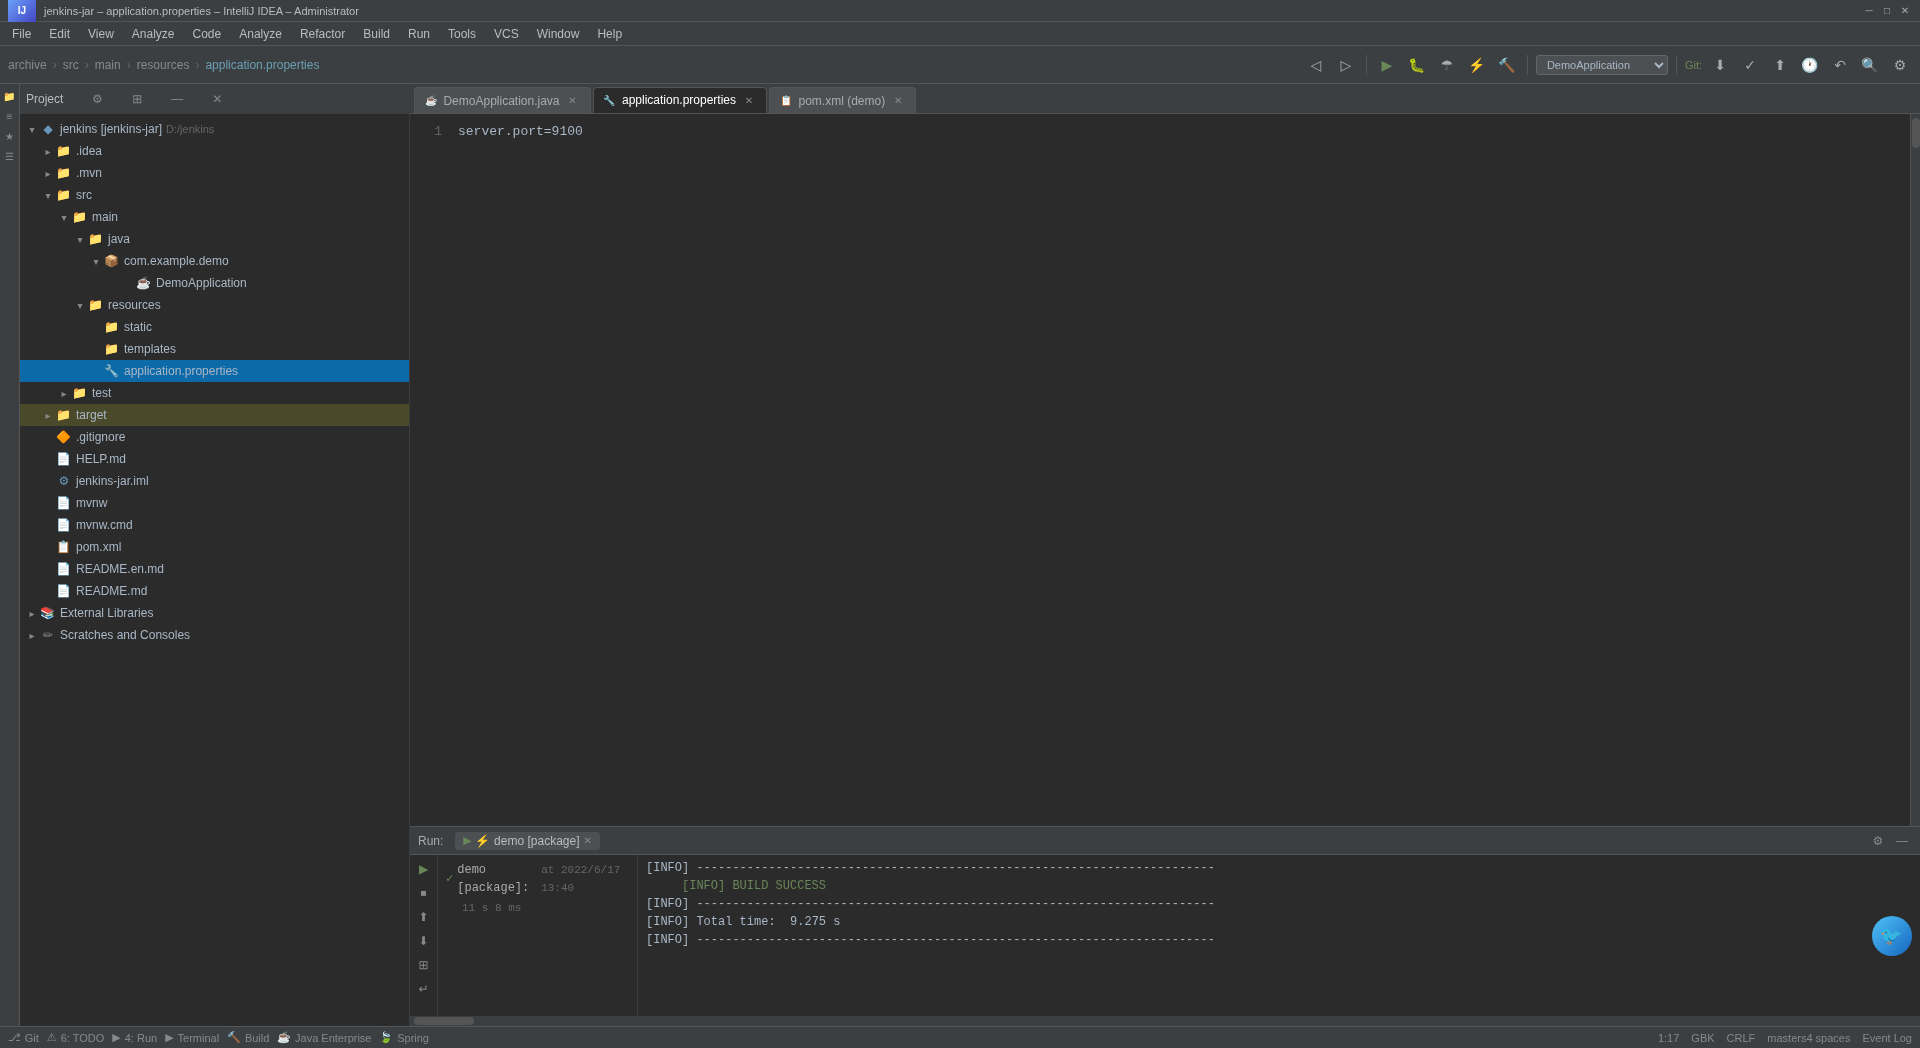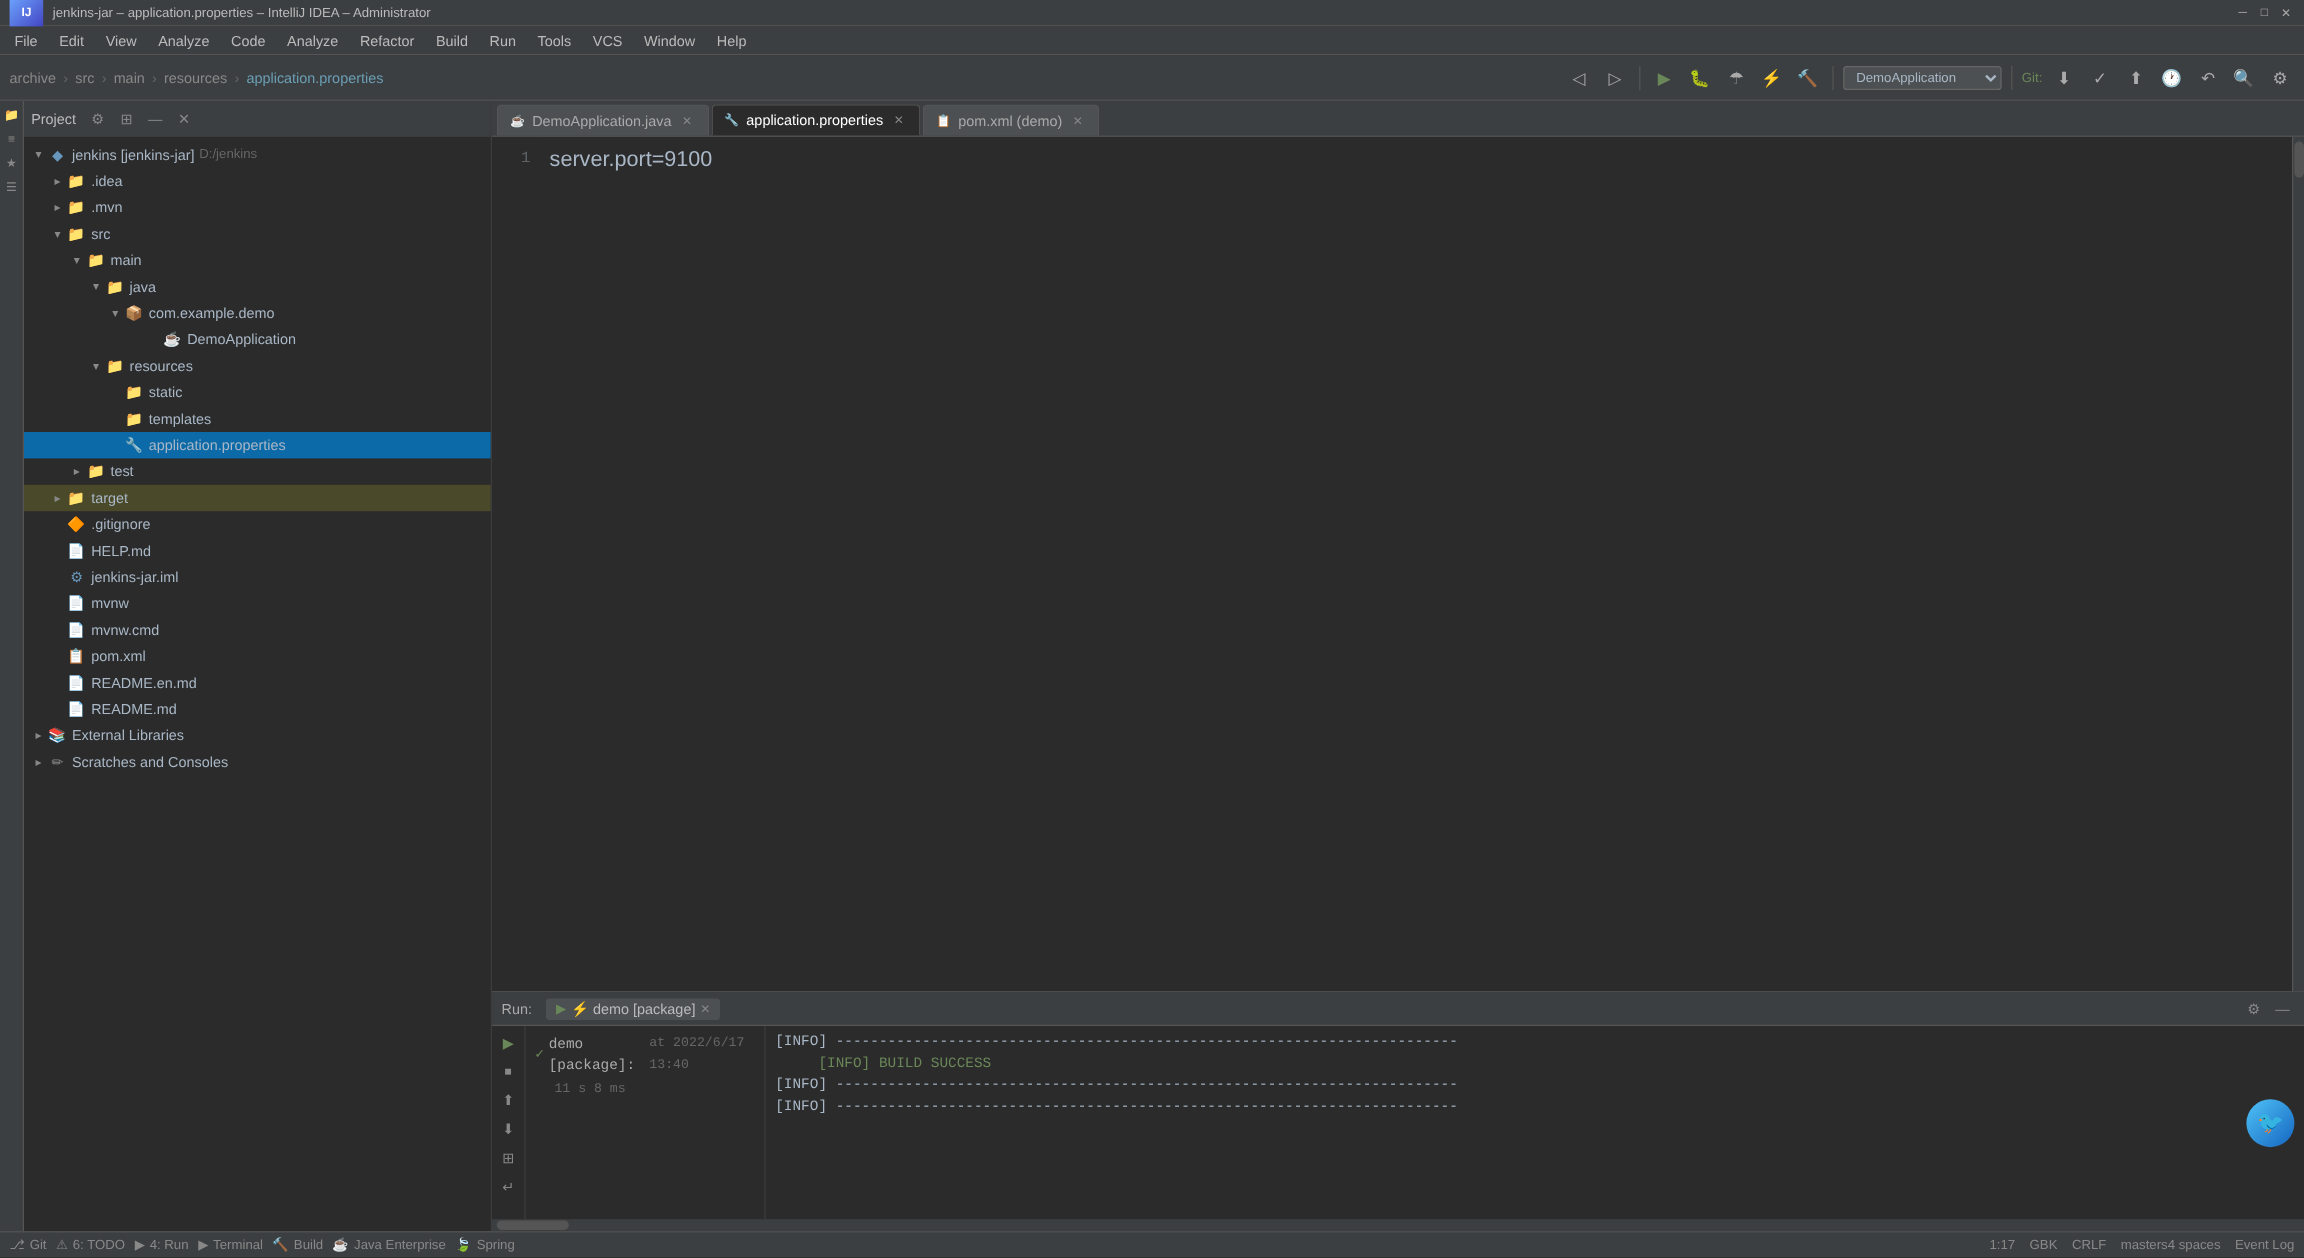--- a/index.html
+++ b/index.html
@@ -102,21 +102,21 @@
     }
 
     
     .panel-toolbar {
       height: 30px;
       background: #3c3f41;
       border-bottom: 1px solid #3d3d3d;
       display: flex;
       align-items: center;
       padding: 0 6px;
-      gap: 4px;
+      gap: 20px;
     }
     .panel-title { font-size: 12px; color: #bbb; font-weight: 500; margin-right: 4px; }
     .panel-btn { width: 20px; height: 20px; display: flex; align-items: center; justify-content: center; color: #888; cursor: pointer; font-size: 12px; }
 
     
     .file-tree {
       flex: 1;
       overflow-y: auto;
       padding: 4px 0;
     }
@@ -207,22 +207,22 @@
       padding: 8px 8px 0 0;
       font-family: 'Courier New', monospace;
       font-size: 13px;
       line-height: 20px;
       user-select: none;
       flex-shrink: 0;
     }
     .editor-code {
       flex: 1;
       padding: 8px 0 0 8px;
-      font-family: Liberation Sans, sans-serif;
-      font-size: 18px;
+      font-family: Liberation Mono, monospace;
+      font-size: 13px;
       line-height: 20px;
       color: #a9b7c6;
       overflow: auto;
     }
     .code-line { display: flex; align-items: center; }
     .code-key { color: #a9b7c6; }
     .cursor-line { border-right: 2px solid #fff; animation: blink 1s infinite; }
     @keyframes blink { 0%,100%{opacity:1} 50%{opacity:0} }
 
     
@@ -711,20 +711,21 @@
               <span style="color:#aaa;">demo [package]:</span>
               <span style="color:#666;font-size:11px;">at 2022/6/17 13:40</span>
             </div>
             <div style="color:#666;font-size:11px;margin-left:16px;">11 s 8 ms</div>
           </div>
 
           <div class="build-output">
             <div class="output-line">[INFO] ------------------------------------------------------------------------</div>
             <div class="output-line output-green">[INFO] BUILD SUCCESS</div>
             <div class="output-line">[INFO] ------------------------------------------------------------------------</div>
+            <div class="output-line">[INFO] Total time:  9.275 s</div>
             <div class="output-line">[INFO] ------------------------------------------------------------------------</div>
           </div>
 
           <div class="build-logo">🐦</div>
         </div>
       </div>
 
       <div class="bottom-scrollbar">
         <div class="bottom-scrollbar-thumb"></div>
       </div>

